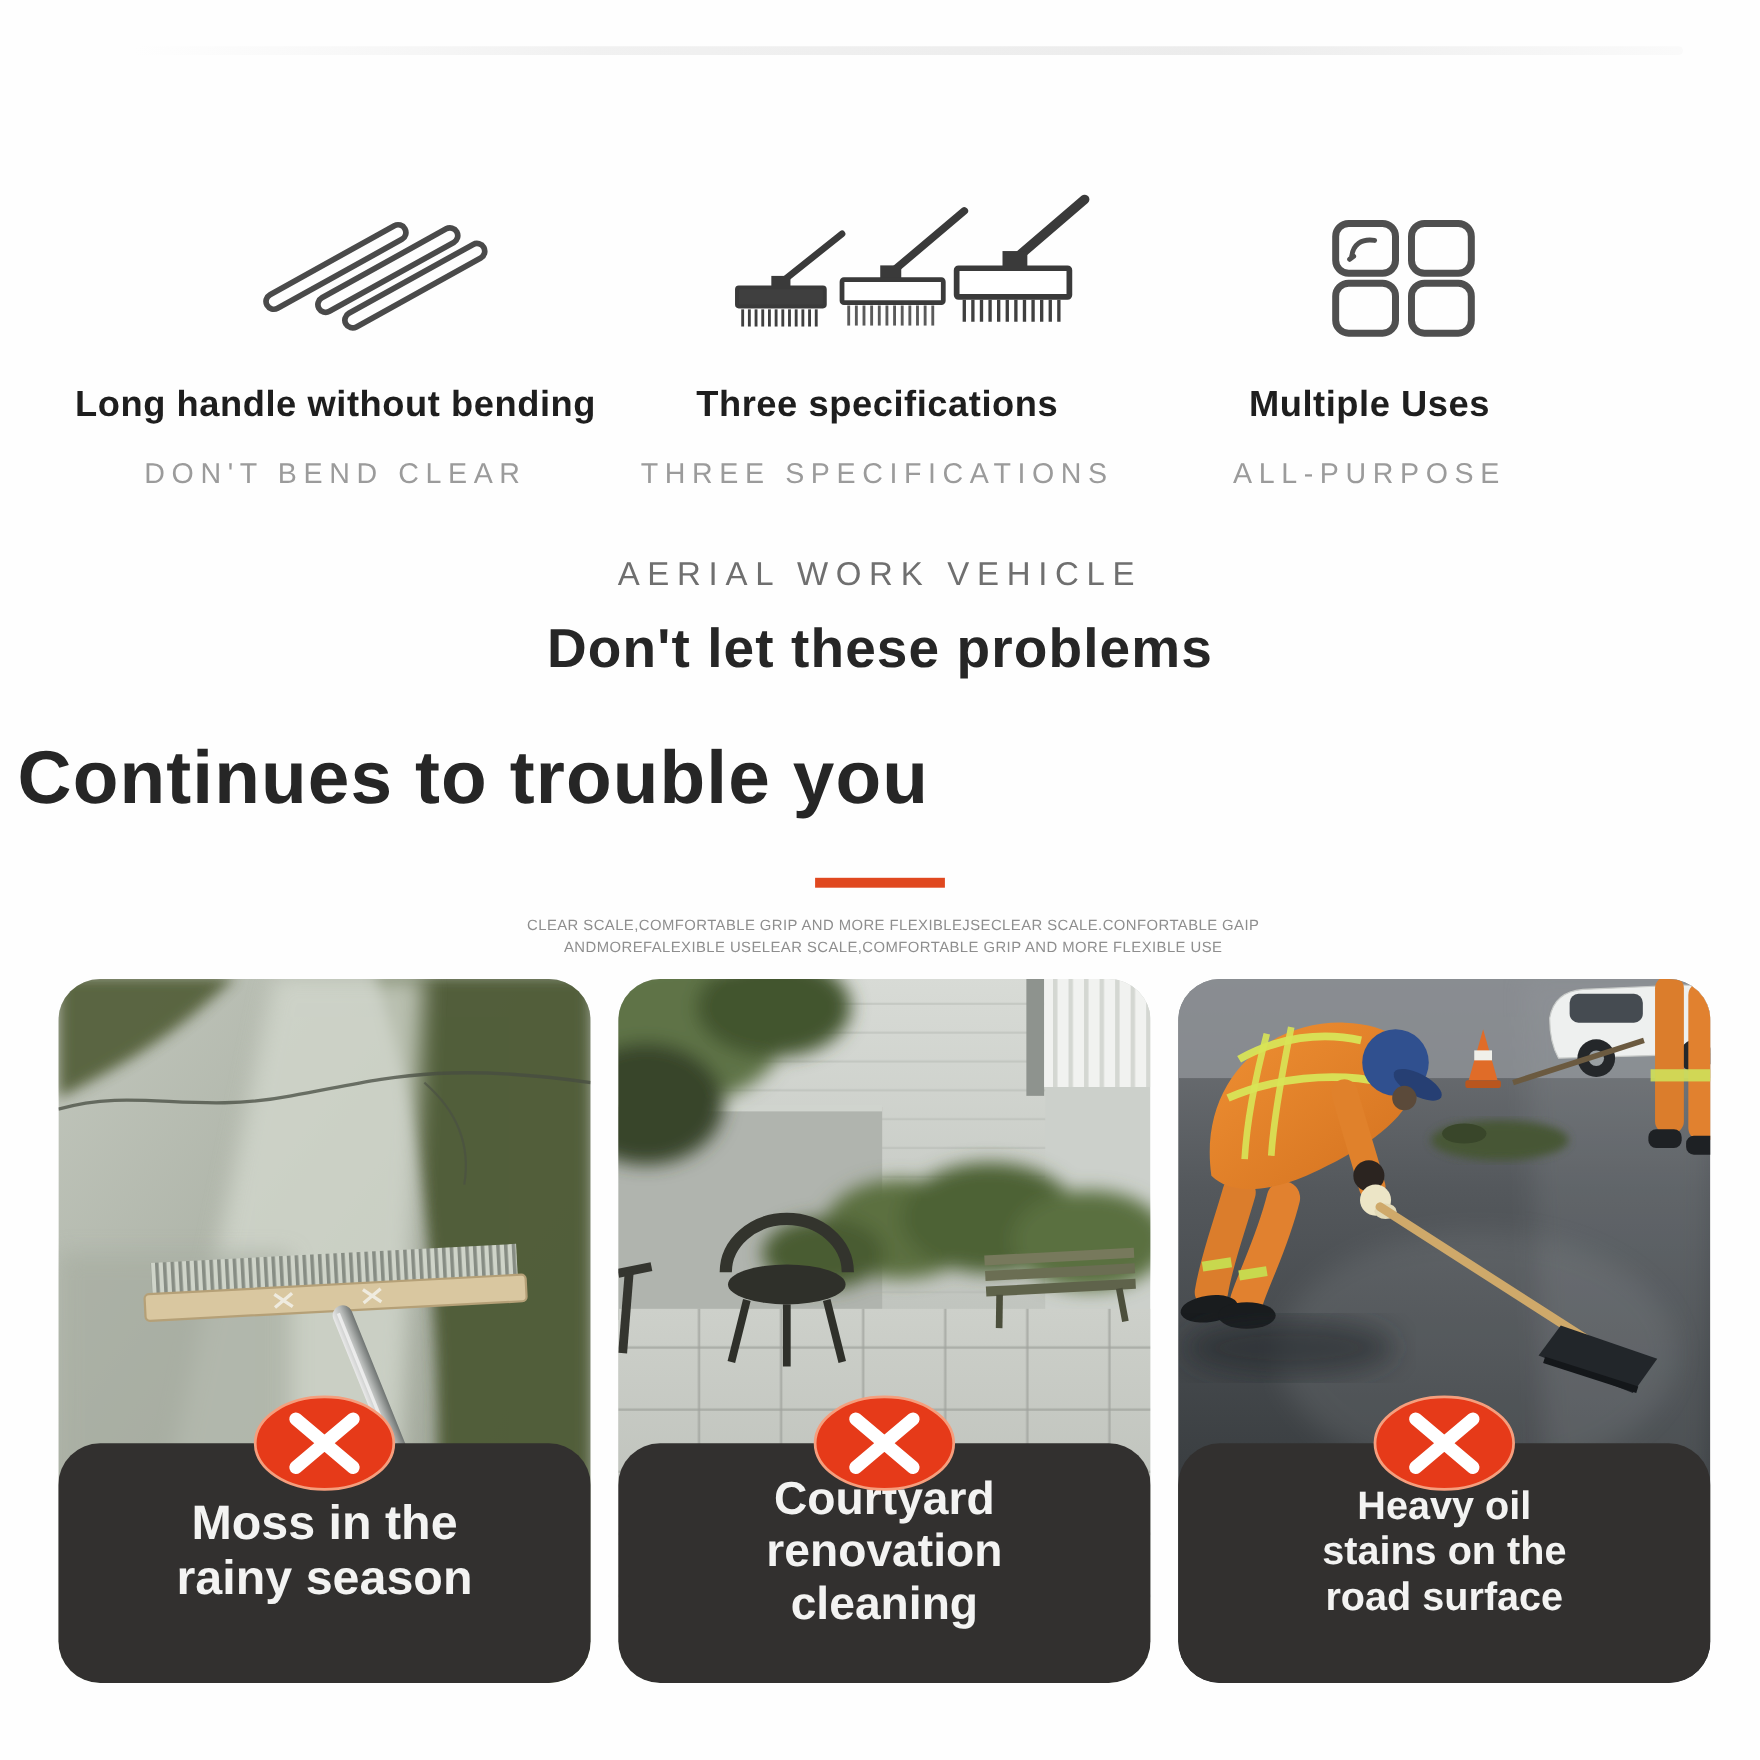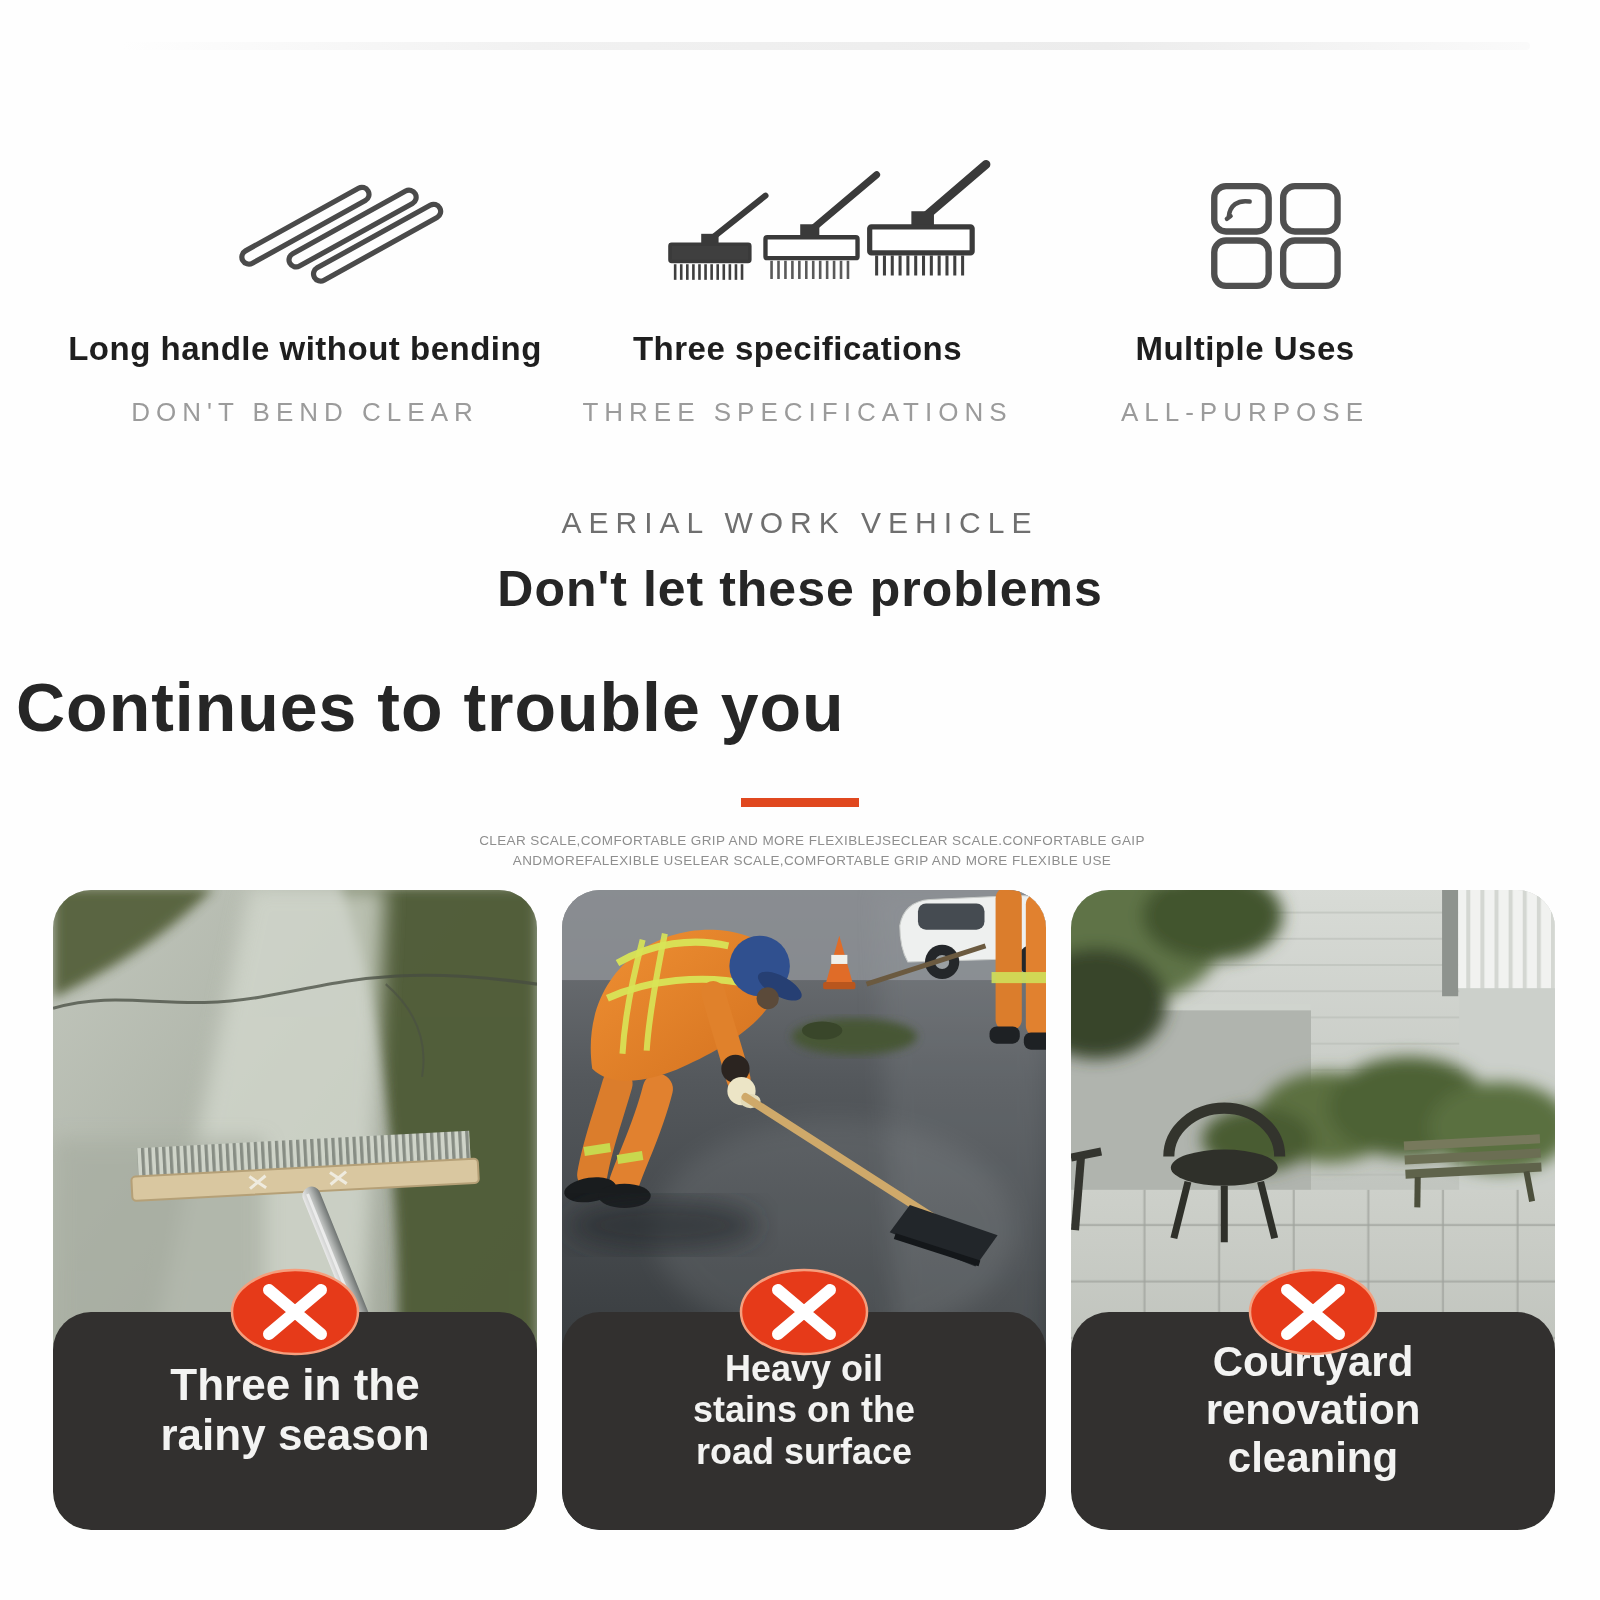--- a/index.html
+++ b/index.html
@@ -2,21 +2,21 @@
 <html style="--accent: #e0481f; --badge: #e63a19; --badge_ring: #f59e7d; --footer: #32302f; --title: #1e1e1e; --muted: #9b9b9b; --headline: #262626; --caption: #f3f3f2;"><head>
 <meta charset="utf-8">
 <style>
   html,body{margin:0;padding:0;background:#fff;}
   .page{position:relative;width:1600px;height:1600px;background:#fefefe;overflow:hidden;
         font-family:"Liberation Sans",sans-serif;color:#222;}
   .smudge{position:absolute;top:42px;left:120px;right:70px;height:8px;
           background:linear-gradient(90deg,rgba(220,220,220,0) 0%,rgba(214,214,214,.55) 30%,rgba(208,208,208,.65) 70%,rgba(222,222,222,.2) 100%);
           border-radius:4px;opacity:.6;}
   
-  .feat{position:absolute;top:158px;text-align:center;}
+  .feat{position:absolute;top:176px;text-align:center;}
   .feat-0{left:40px;width:530px;}
   .feat-1{left:540px;width:515px;}
   .feat-2{left:1055px;width:380px;}
   .icon-box{height:138px;display:flex;align-items:flex-end;justify-content:center;margin-bottom:34px;}
   .icon-shift{display:inline-block;transform:translateX(30px);}
   .f-title{font-size:33px;font-weight:bold;color:var(--title,#1e1e1e);letter-spacing:.5px;}
   .f-sub{margin-top:29px;font-size:26px;letter-spacing:6px;color:var(--muted,#9b9b9b);}
   
   .eyebrow{position:absolute;top:506px;left:0;width:100%;text-align:center;
            font-size:30px;letter-spacing:7px;color:#6f6f6f;}
@@ -208,115 +208,22 @@
             <path d="M-55,-6 l16,12 M-39,-6 l-16,12 M25,-6 l16,12 M41,-6 l-16,12" stroke="#f3f2ea" stroke-width="3" opacity=".85"></path>
             <g transform="rotate(-19)">
               <rect x="-9" y="8" width="18" height="380" rx="9" fill="url(#metal)"></rect>
               <line x1="-3" y1="14" x2="-3" y2="380" stroke="#f4f4f4" stroke-width="3" opacity=".8"></line>
             </g>
           </g>
         </svg>
       </div>
       <div class="card-footer">
         <div class="caption cap-1">
-            <span class="cap-line">Three in the</span>
+            <span class="cap-line">Moss in the</span>
             <span class="cap-line">rainy season</span>
-          </div>
-      </div>
-      <div class="badge">
-        <svg viewBox="0 0 134 92">
-          <ellipse cx="67" cy="46" rx="63" ry="42" fill="var(--badge,#e63a19)" stroke="var(--badge_ring,#f59e7d)" stroke-width="2.5"></ellipse>
-          <path d="M41,24 L93,68 M93,24 L41,68" stroke="#ffffff" stroke-width="12" stroke-linecap="round" fill="none"></path>
-        </svg>
-      </div>
-    </div>
-
-    <div class="card">
-      <div class="photo">
-        <svg viewBox="0 0 480 640" preserveAspectRatio="xMidYMid slice">
-          <defs>
-            <linearGradient id="asph" x1="0" y1="0" x2="0" y2="1">
-              <stop offset="0" stop-color="#75787c"></stop>
-                <stop offset=".3" stop-color="#54585c"></stop>
-              <stop offset=".7" stop-color="#3a3e41"></stop>
-                <stop offset="1" stop-color="#2d3134"></stop>
-            </linearGradient>
-            <linearGradient id="origrad" x1="0" y1="0" x2="1" y2="1">
-              <stop offset="0" stop-color="#ef9033"></stop>
-                <stop offset="1" stop-color="#d3711f"></stop>
-            </linearGradient>
-            <filter id="b12">
-                <feGaussianBlur stdDeviation="12"></feGaussianBlur>
-              </filter>
-            <filter id="b4">
-                <feGaussianBlur stdDeviation="4"></feGaussianBlur>
-              </filter>
-          </defs>
-          <rect width="480" height="640" fill="url(#asph)"></rect>
-          <rect x="0" y="0" width="480" height="92" fill="#8d9195" opacity=".85"></rect>
-          <polygon points="310,0 480,0 480,640 340,640" fill="#9ca1a5" opacity=".18" filter="url(#b12)"></polygon>
-          <ellipse cx="270" cy="340" rx="180" ry="110" fill="#aeb3b6" opacity=".14" filter="url(#b12)"></ellipse>
-
-          <g transform="translate(335,8)">
-            <path d="M0,30 Q4,6 30,4 L120,0 Q150,0 150,24 L150,62 L8,66 Q0,52 0,30 Z" fill="#eef0ef" stroke="#c8cbc9"></path>
-            <rect x="18" y="8" width="66" height="26" rx="8" fill="#454b51"></rect>
-            <circle cx="42" cy="66" r="17" fill="#24272a"></circle>
-              <circle cx="42" cy="66" r="7" fill="#9aa0a3"></circle>
-            <circle cx="132" cy="64" r="15" fill="#24272a"></circle>
-          </g>
-
-          <g transform="translate(412,0)">
-            <rect x="18" y="0" width="26" height="142" rx="11" fill="#db7d2c"></rect>
-            <rect x="48" y="6" width="28" height="142" rx="11" fill="#e1812f"></rect>
-            <rect x="14" y="84" width="64" height="11" fill="#cfe05a" opacity=".9"></rect>
-            <rect x="12" y="138" width="30" height="17" rx="7" fill="#1e2124"></rect>
-            <rect x="46" y="144" width="32" height="17" rx="7" fill="#1e2124"></rect>
-          </g>
-
-          <g transform="translate(262,48)">
-            <polygon points="0,46 13,0 26,46" fill="#e06c28"></polygon>
-            <rect x="5" y="19" width="16" height="9" fill="#f0f0ea"></rect>
-            <rect x="-3" y="46" width="32" height="7" rx="2" fill="#b9561e"></rect>
-          </g>
-
-          <line x1="302" y1="96" x2="420" y2="58" stroke="#6b5a40" stroke-width="5"></line>
-          <ellipse cx="290" cy="148" rx="62" ry="18" fill="#465634" filter="url(#b4)"></ellipse>
-          <ellipse cx="258" cy="142" rx="20" ry="9" fill="#39462a"></ellipse>
-
-          <g>
-            <path d="M55,195 C45,230 35,255 30,285" stroke="#db7d2c" stroke-width="30" stroke-linecap="round" fill="none"></path>
-            <path d="M95,200 C85,240 70,268 62,292" stroke="#e1812f" stroke-width="30" stroke-linecap="round" fill="none"></path>
-            <line x1="22" y1="262" x2="48" y2="258" stroke="#c8d84e" stroke-width="9"></line>
-            <line x1="55" y1="270" x2="80" y2="266" stroke="#c8d84e" stroke-width="9"></line>
-            <ellipse cx="28" cy="300" rx="26" ry="12" fill="#191c1e" transform="rotate(-8 28 300)"></ellipse>
-            <ellipse cx="62" cy="306" rx="26" ry="12" fill="#191c1e"></ellipse>
-            <path d="M30,180 C18,95 80,40 150,42 C200,44 225,70 212,105 C200,135 160,160 120,178 C90,192 50,200 30,180 Z" fill="url(#origrad)"></path>
-            <path d="M55,75 C90,55 130,50 165,58" stroke="#d8e457" stroke-width="7" fill="none" opacity=".95"></path>
-            <path d="M45,110 C85,92 140,86 185,96" stroke="#d8e457" stroke-width="7" fill="none" opacity=".95"></path>
-            <path d="M80,52 C70,90 62,130 60,165" stroke="#d8e457" stroke-width="6" fill="none" opacity=".9"></path>
-            <path d="M102,46 C94,86 86,128 84,162" stroke="#d8e457" stroke-width="6" fill="none" opacity=".9"></path>
-            <circle cx="196" cy="78" r="30" fill="#30508f"></circle>
-            <ellipse cx="216" cy="98" rx="24" ry="10" fill="#263f73" transform="rotate(28 216 98)"></ellipse>
-            <circle cx="204" cy="110" r="11" fill="#5b4a3a"></circle>
-            <path d="M150,105 C160,140 168,165 175,190" stroke="#e0812b" stroke-width="24" stroke-linecap="round" fill="none"></path>
-            <circle cx="172" cy="180" r="14" fill="#2b2420"></circle>
-            <circle cx="178" cy="202" r="14" fill="#ece5c6"></circle>
-            <ellipse cx="187" cy="212" rx="10" ry="7" fill="#e2dab8"></ellipse>
-            <line x1="182" y1="208" x2="372" y2="330" stroke="#cfa96a" stroke-width="8" stroke-linecap="round"></line>
-            <polygon points="345,315 432,345 410,376 325,342" fill="#22262a"></polygon>
-            <line x1="330" y1="346" x2="414" y2="373" stroke="#14171a" stroke-width="6"></line>
-            <ellipse cx="100" cy="335" rx="95" ry="26" fill="#23262a" opacity=".55" filter="url(#b12)"></ellipse>
-          </g>
-        </svg>
-      </div>
-      <div class="card-footer">
-        <div class="caption cap-3">
-            <span class="cap-line">Heavy oil</span>
-            <span class="cap-line">stains on the</span>
-            <span class="cap-line">road surface</span>
           </div>
       </div>
       <div class="badge">
         <svg viewBox="0 0 134 92">
           <ellipse cx="67" cy="46" rx="63" ry="42" fill="var(--badge,#e63a19)" stroke="var(--badge_ring,#f59e7d)" stroke-width="2.5"></ellipse>
           <path d="M41,24 L93,68 M93,24 L41,68" stroke="#ffffff" stroke-width="12" stroke-linecap="round" fill="none"></path>
         </svg>
       </div>
     </div>
 
@@ -395,14 +302,107 @@
           </div>
       </div>
       <div class="badge">
         <svg viewBox="0 0 134 92">
           <ellipse cx="67" cy="46" rx="63" ry="42" fill="var(--badge,#e63a19)" stroke="var(--badge_ring,#f59e7d)" stroke-width="2.5"></ellipse>
           <path d="M41,24 L93,68 M93,24 L41,68" stroke="#ffffff" stroke-width="12" stroke-linecap="round" fill="none"></path>
         </svg>
       </div>
     </div>
 
+    <div class="card">
+      <div class="photo">
+        <svg viewBox="0 0 480 640" preserveAspectRatio="xMidYMid slice">
+          <defs>
+            <linearGradient id="asph" x1="0" y1="0" x2="0" y2="1">
+              <stop offset="0" stop-color="#75787c"></stop>
+                <stop offset=".3" stop-color="#54585c"></stop>
+              <stop offset=".7" stop-color="#3a3e41"></stop>
+                <stop offset="1" stop-color="#2d3134"></stop>
+            </linearGradient>
+            <linearGradient id="origrad" x1="0" y1="0" x2="1" y2="1">
+              <stop offset="0" stop-color="#ef9033"></stop>
+                <stop offset="1" stop-color="#d3711f"></stop>
+            </linearGradient>
+            <filter id="b12">
+                <feGaussianBlur stdDeviation="12"></feGaussianBlur>
+              </filter>
+            <filter id="b4">
+                <feGaussianBlur stdDeviation="4"></feGaussianBlur>
+              </filter>
+          </defs>
+          <rect width="480" height="640" fill="url(#asph)"></rect>
+          <rect x="0" y="0" width="480" height="92" fill="#8d9195" opacity=".85"></rect>
+          <polygon points="310,0 480,0 480,640 340,640" fill="#9ca1a5" opacity=".18" filter="url(#b12)"></polygon>
+          <ellipse cx="270" cy="340" rx="180" ry="110" fill="#aeb3b6" opacity=".14" filter="url(#b12)"></ellipse>
+
+          <g transform="translate(335,8)">
+            <path d="M0,30 Q4,6 30,4 L120,0 Q150,0 150,24 L150,62 L8,66 Q0,52 0,30 Z" fill="#eef0ef" stroke="#c8cbc9"></path>
+            <rect x="18" y="8" width="66" height="26" rx="8" fill="#454b51"></rect>
+            <circle cx="42" cy="66" r="17" fill="#24272a"></circle>
+              <circle cx="42" cy="66" r="7" fill="#9aa0a3"></circle>
+            <circle cx="132" cy="64" r="15" fill="#24272a"></circle>
+          </g>
+
+          <g transform="translate(412,0)">
+            <rect x="18" y="0" width="26" height="142" rx="11" fill="#db7d2c"></rect>
+            <rect x="48" y="6" width="28" height="142" rx="11" fill="#e1812f"></rect>
+            <rect x="14" y="84" width="64" height="11" fill="#cfe05a" opacity=".9"></rect>
+            <rect x="12" y="138" width="30" height="17" rx="7" fill="#1e2124"></rect>
+            <rect x="46" y="144" width="32" height="17" rx="7" fill="#1e2124"></rect>
+          </g>
+
+          <g transform="translate(262,48)">
+            <polygon points="0,46 13,0 26,46" fill="#e06c28"></polygon>
+            <rect x="5" y="19" width="16" height="9" fill="#f0f0ea"></rect>
+            <rect x="-3" y="46" width="32" height="7" rx="2" fill="#b9561e"></rect>
+          </g>
+
+          <line x1="302" y1="96" x2="420" y2="58" stroke="#6b5a40" stroke-width="5"></line>
+          <ellipse cx="290" cy="148" rx="62" ry="18" fill="#465634" filter="url(#b4)"></ellipse>
+          <ellipse cx="258" cy="142" rx="20" ry="9" fill="#39462a"></ellipse>
+
+          <g>
+            <path d="M55,195 C45,230 35,255 30,285" stroke="#db7d2c" stroke-width="30" stroke-linecap="round" fill="none"></path>
+            <path d="M95,200 C85,240 70,268 62,292" stroke="#e1812f" stroke-width="30" stroke-linecap="round" fill="none"></path>
+            <line x1="22" y1="262" x2="48" y2="258" stroke="#c8d84e" stroke-width="9"></line>
+            <line x1="55" y1="270" x2="80" y2="266" stroke="#c8d84e" stroke-width="9"></line>
+            <ellipse cx="28" cy="300" rx="26" ry="12" fill="#191c1e" transform="rotate(-8 28 300)"></ellipse>
+            <ellipse cx="62" cy="306" rx="26" ry="12" fill="#191c1e"></ellipse>
+            <path d="M30,180 C18,95 80,40 150,42 C200,44 225,70 212,105 C200,135 160,160 120,178 C90,192 50,200 30,180 Z" fill="url(#origrad)"></path>
+            <path d="M55,75 C90,55 130,50 165,58" stroke="#d8e457" stroke-width="7" fill="none" opacity=".95"></path>
+            <path d="M45,110 C85,92 140,86 185,96" stroke="#d8e457" stroke-width="7" fill="none" opacity=".95"></path>
+            <path d="M80,52 C70,90 62,130 60,165" stroke="#d8e457" stroke-width="6" fill="none" opacity=".9"></path>
+            <path d="M102,46 C94,86 86,128 84,162" stroke="#d8e457" stroke-width="6" fill="none" opacity=".9"></path>
+            <circle cx="196" cy="78" r="30" fill="#30508f"></circle>
+            <ellipse cx="216" cy="98" rx="24" ry="10" fill="#263f73" transform="rotate(28 216 98)"></ellipse>
+            <circle cx="204" cy="110" r="11" fill="#5b4a3a"></circle>
+            <path d="M150,105 C160,140 168,165 175,190" stroke="#e0812b" stroke-width="24" stroke-linecap="round" fill="none"></path>
+            <circle cx="172" cy="180" r="14" fill="#2b2420"></circle>
+            <circle cx="178" cy="202" r="14" fill="#ece5c6"></circle>
+            <ellipse cx="187" cy="212" rx="10" ry="7" fill="#e2dab8"></ellipse>
+            <line x1="182" y1="208" x2="372" y2="330" stroke="#cfa96a" stroke-width="8" stroke-linecap="round"></line>
+            <polygon points="345,315 432,345 410,376 325,342" fill="#22262a"></polygon>
+            <line x1="330" y1="346" x2="414" y2="373" stroke="#14171a" stroke-width="6"></line>
+            <ellipse cx="100" cy="335" rx="95" ry="26" fill="#23262a" opacity=".55" filter="url(#b12)"></ellipse>
+          </g>
+        </svg>
+      </div>
+      <div class="card-footer">
+        <div class="caption cap-3">
+            <span class="cap-line">Heavy oil</span>
+            <span class="cap-line">stains on the</span>
+            <span class="cap-line">road surface</span>
+          </div>
+      </div>
+      <div class="badge">
+        <svg viewBox="0 0 134 92">
+          <ellipse cx="67" cy="46" rx="63" ry="42" fill="var(--badge,#e63a19)" stroke="var(--badge_ring,#f59e7d)" stroke-width="2.5"></ellipse>
+          <path d="M41,24 L93,68 M93,24 L41,68" stroke="#ffffff" stroke-width="12" stroke-linecap="round" fill="none"></path>
+        </svg>
+      </div>
+    </div>
+
   </section>
 </div>
 
 </body></html>

